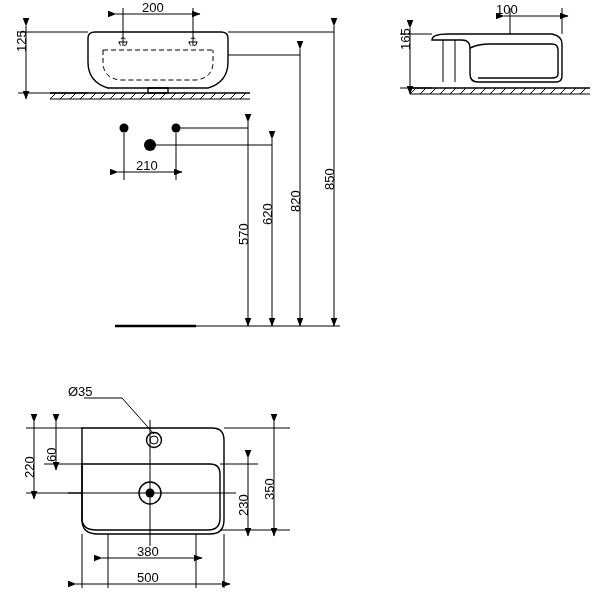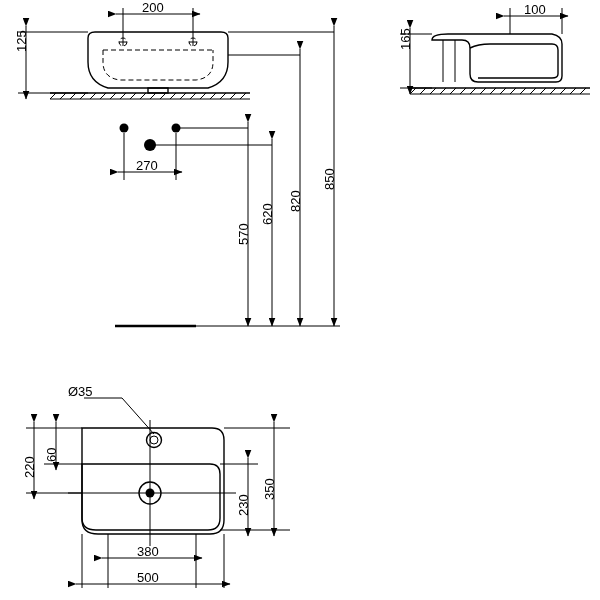--- a/index.html
+++ b/index.html
@@ -216,31 +216,31 @@
       <line class="ln thin" x1="224" y1="534" x2="224" y2="588"></line>
       <line class="ln thin" x1="102" y1="558" x2="202" y2="558" marker-start="url(#arS)" marker-end="url(#arS)"></line>
       <line class="ln thin" x1="76" y1="584" x2="230" y2="584" marker-start="url(#arS)" marker-end="url(#arS)"></line>
     </g>
   </svg>
 
   <div style="position:absolute; left:142px; top:0px; font-size:13px;">200</div>
 
   <div style="position:absolute; left:14px; top:52px; font-size:13px; transform:rotate(-90deg); transform-origin:left top;">125</div>
 
-  <div style="position:absolute; left:136px; top:158px; font-size:13px;">270</div>
+  <div style="position:absolute; left:136px; top:158px; font-size:13px;">210</div>
 
   <div style="position:absolute; left:236px; top:245px; font-size:13px; transform:rotate(-90deg); transform-origin:left top;">570</div>
 
   <div style="position:absolute; left:260px; top:225px; font-size:13px; transform:rotate(-90deg); transform-origin:left top;">620</div>
 
   <div style="position:absolute; left:288px; top:212px; font-size:13px; transform:rotate(-90deg); transform-origin:left top;">820</div>
 
   <div style="position:absolute; left:322px; top:190px; font-size:13px; transform:rotate(-90deg); transform-origin:left top;">850</div>
 
-  <div style="position:absolute; left:524px; top:2px; font-size:13px;">100</div>
+  <div style="position:absolute; left:496px; top:2px; font-size:13px;">100</div>
 
   <div style="position:absolute; left:398px; top:50px; font-size:13px; transform:rotate(-90deg); transform-origin:left top;">165</div>
 
   <div style="position:absolute; left:68px; top:384px; font-size:13px;">Ø35</div>
 
   <div style="position:absolute; left:22px; top:478px; font-size:13px; transform:rotate(-90deg); transform-origin:left top;">220</div>
 
   <div style="position:absolute; left:44px; top:462px; font-size:13px; transform:rotate(-90deg); transform-origin:left top;">60</div>
 
   <div style="position:absolute; left:236px; top:516px; font-size:13px; transform:rotate(-90deg); transform-origin:left top;">230</div>

